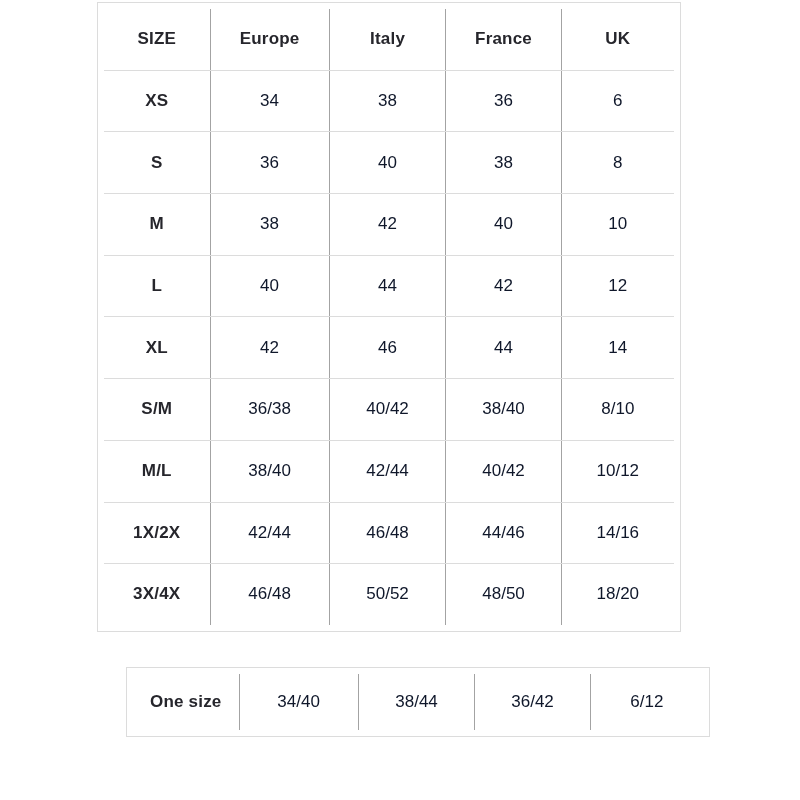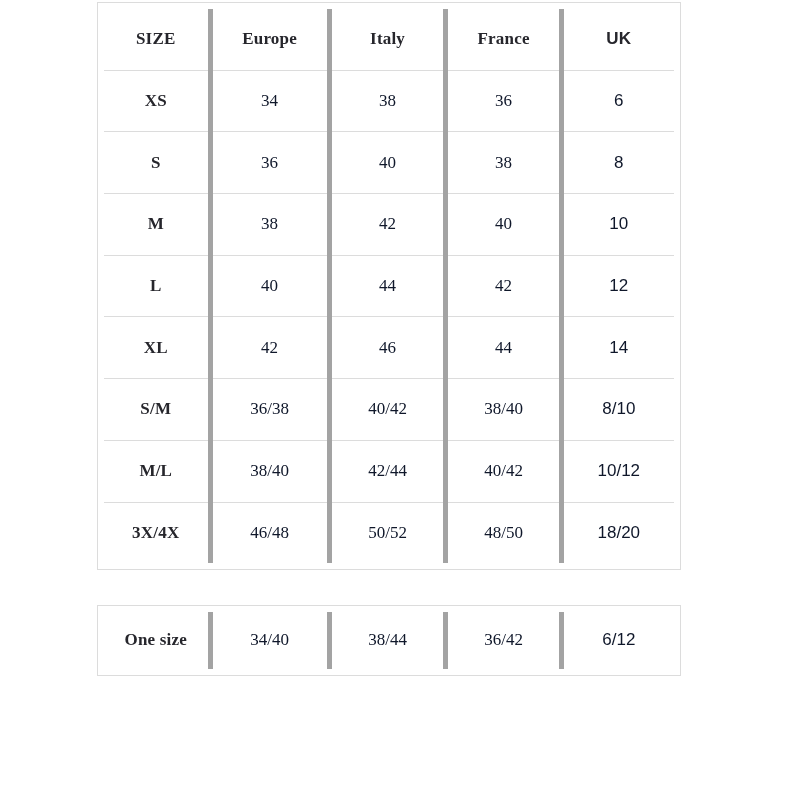--- a/index.html
+++ b/index.html
@@ -18,20 +18,21 @@
   }
   .chart-table-wrap {
     box-sizing: border-box;
     width: 584px;
     border: 1px solid #dcdcdc;
     padding: 6px;
     background: #ffffff;
   }
   .chart-table-wrap + .chart-table-wrap {
     margin-top: 35px;
+    margin-left: 29px;
   }
   table {
     width: 100%;
     border-collapse: collapse;
     table-layout: fixed;
   }
   th, td {
     padding: 0;
     text-align: center;
     vertical-align: middle;
@@ -43,22 +44,21 @@
     font-weight: 700;
     color: #26262c;
     letter-spacing: 0.2px;
   }
   td {
     font-weight: 400;
     color: #0f172a;
   }
   
   th:not(:last-child), td:not(:last-child) {
-    border-right: 5px solid #a3a3a3;
-    font-family: Liberation Serif, serif;
+    border-right: 1px solid #a3a3a3;
   }
   tbody tr:not(:last-child) > th,
   tbody tr:not(:last-child) > td {
     border-bottom: 1px solid #dcdcdc;
   }
   #main-table th, #main-table td { height: 60.7px; }
   #extra-table th, #extra-table td { height: 56.5px; }
 </style>
 </head>
 <body>
@@ -125,20 +125,27 @@
             <td>8/10</td>
           </tr>
           <tr>
             <th>M/L</th>
             <td>38/40</td>
             <td>42/44</td>
             <td>40/42</td>
             <td>10/12</td>
           </tr>
           <tr>
+            <th>1X/2X</th>
+            <td>42/44</td>
+            <td>46/48</td>
+            <td>44/46</td>
+            <td>14/16</td>
+          </tr>
+          <tr>
             <th>3X/4X</th>
             <td>46/48</td>
             <td>50/52</td>
             <td>48/50</td>
             <td>18/20</td>
           </tr>
         </tbody>
     </table>
   </div>
 

